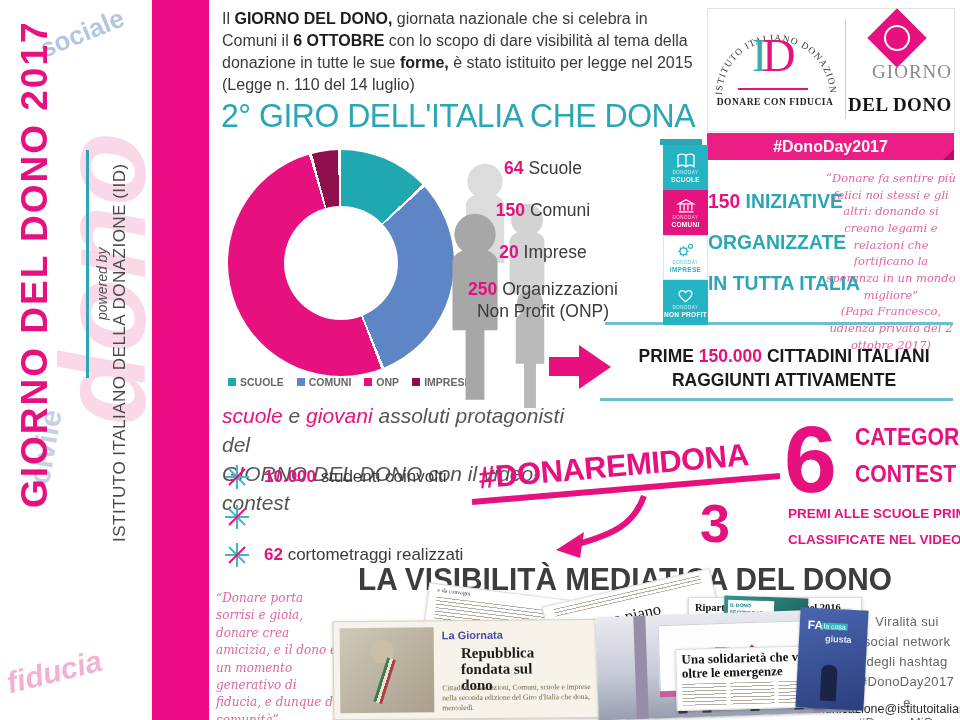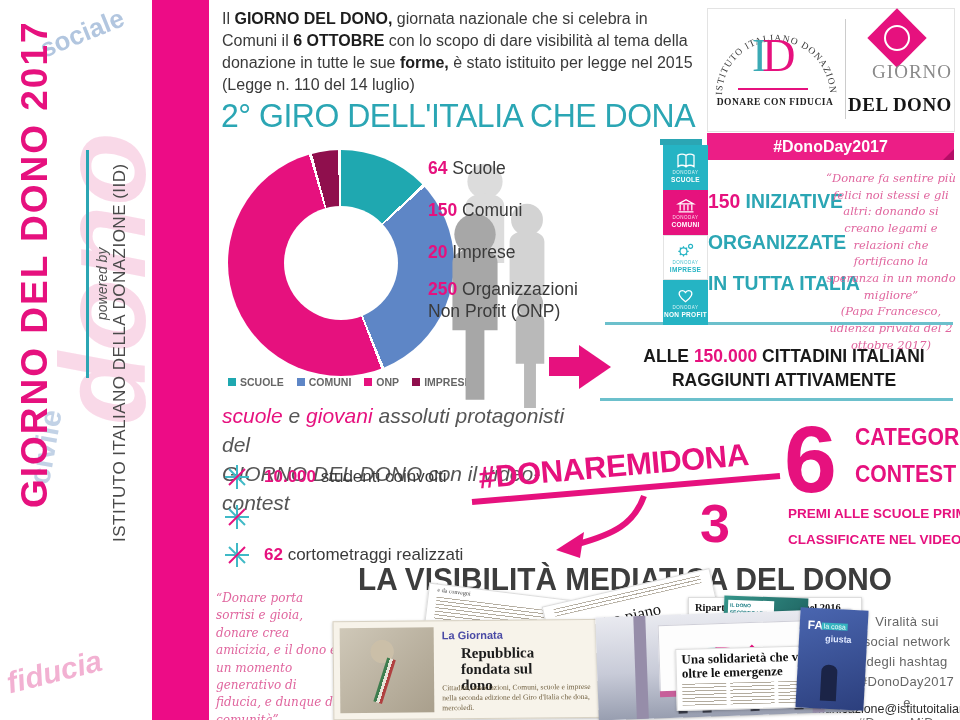--- a/index.html
+++ b/index.html
@@ -49,21 +49,21 @@
 
   
   .donut{left:228px;top:150px;width:226px;height:226px;border-radius:50%;}
   .hole{position:absolute;left:56px;top:56px;width:114px;height:114px;border-radius:50%;background:#fff;}
   .legend{left:228px;top:376px;width:320px;display:flex;gap:13px;}
   .litem{display:flex;align-items:center;gap:4px;font-size:10.5px;font-weight:bold;color:#666;}
   .sw{width:8px;height:8px;display:inline-block;}
 
   
   .peoplesvg{left:432px;top:148px;}
-  .stat{position:absolute;width:230px;text-align:left;font-size:17.5px;color:#3a3a3a;left:428px;z-index:3;}
+  .stat{position:absolute;width:230px;text-align:center;font-size:17.5px;color:#3a3a3a;left:428px;z-index:3;}
   .stat .pk{color:#E6117E;font-weight:bold;}
   .s1{top:158px;} .s2{top:200px;} .s3{top:242px;} .s4{top:279px;line-height:1.25;}
   .badges{left:663px;top:145px;width:45px;z-index:3;}
   .badge{width:45px;height:45px;display:flex;flex-direction:column;align-items:center;justify-content:center;gap:1px;}
   .badge.teal{background:#25B4C4;color:#fff;}
   .badge.pink{background:#E6127D;color:#fff;}
   .badge.white{background:#fff;border:1px solid #e4e4e4;color:#25B4C4;width:43px;height:43px;}
   .btiny{font-size:4.5px;letter-spacing:.5px;opacity:.85;}
   .blabel{font-size:6.5px;font-weight:bold;letter-spacing:.3px;}
 
@@ -286,21 +286,21 @@
     <div>IN TUTTA ITALIA</div>
   </div>
 
   <div class="abs quote pquote"><span>“Donare fa sentire più felici noi stessi e gli altri: donando si creano legami e relazioni che fortificano la speranza in un mondo migliore”</span><br><span>(Papa Francesco, udienza privata del 2 ottobre 2017)</span></div>
 
   <div class="abs hr1"></div>
 
   <div class="abs arr-shaft"></div>
   <div class="abs arr-head"></div>
   <div class="abs reach">
-    <span>ALLE </span><span class="pk">150.000</span><span> CITTADINI ITALIANI</span><br>
+    <span>PRIME </span><span class="pk">150.000</span><span> CITTADINI ITALIANI</span><br>
     <span>RAGGIUNTI ATTIVAMENTE</span>
   </div>
   <div class="abs hr2"></div>
 
   <div class="abs cintro">
     <div><span class="pk">scuole</span><span> e </span><span class="pk">giovani</span><span> assoluti protagonisti del</span></div>
     <div><span>GIORNO DEL DONO</span><span> con il video-contest</span></div>
   </div>
 
   <div class="srow r1">

